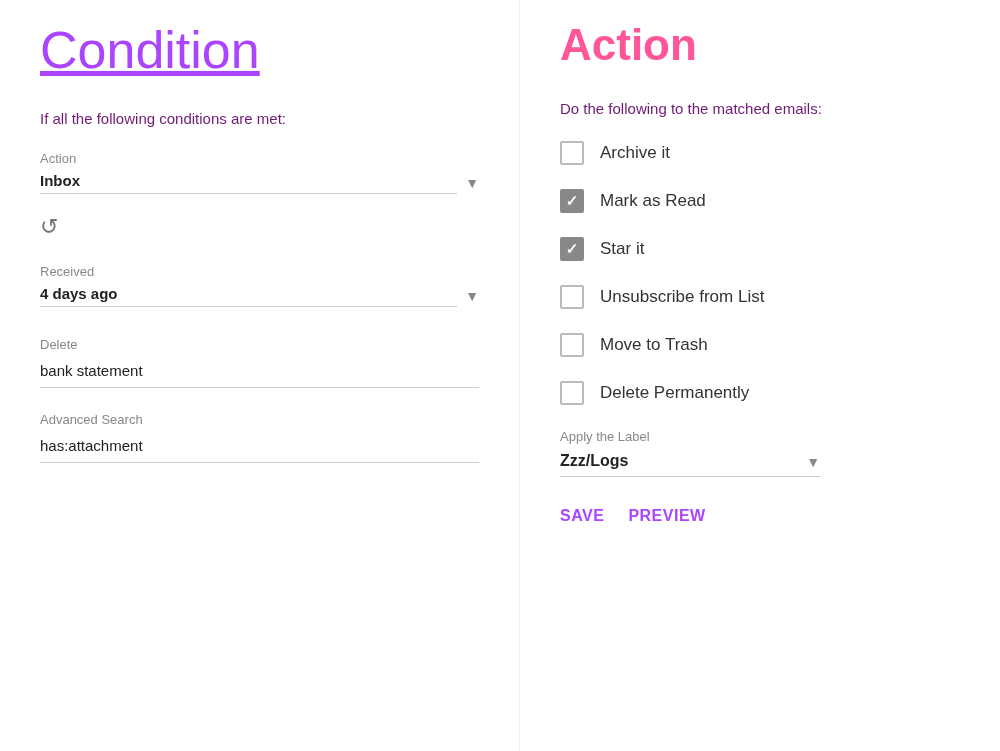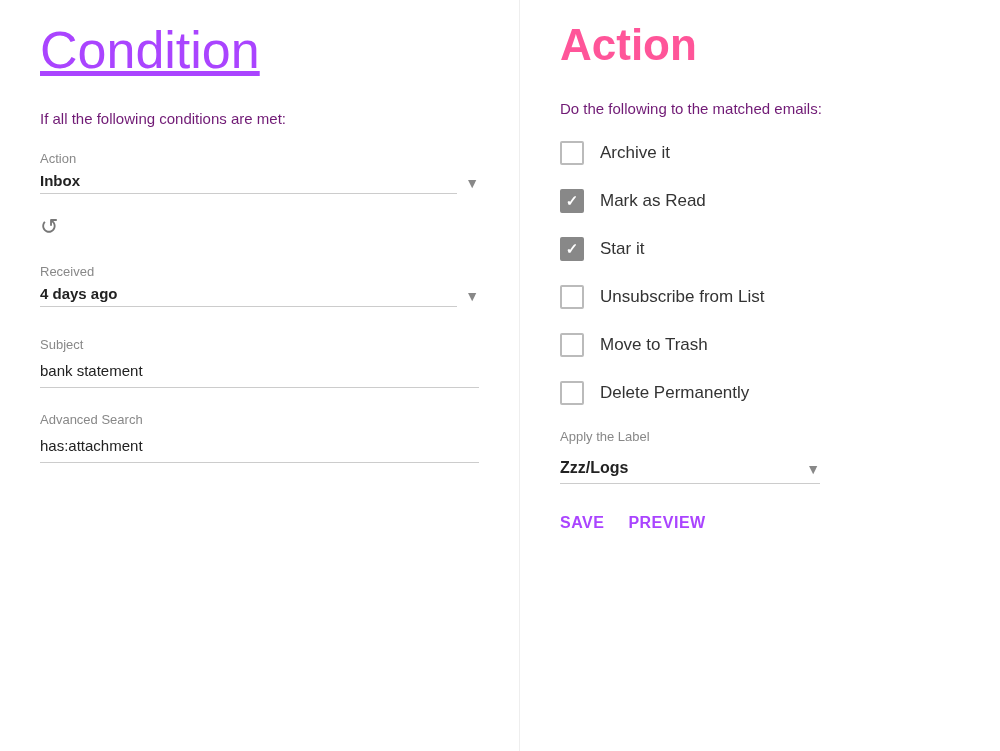--- a/index.html
+++ b/index.html
@@ -116,21 +116,21 @@
       font-size: 15px;
       font-weight: bold;
     }
     .checkbox-label {
       font-size: 17px;
       color: #333;
     }
     .apply-label-text {
       font-size: 13px;
       color: #888;
-      margin-bottom: 15px;
+      margin-bottom: 8px;
     }
     .label-dropdown-wrapper {
       display: flex;
       align-items: flex-end;
       border-bottom: 1px solid #ccc;
       padding-bottom: 6px;
       margin-bottom: 30px;
       width: 260px;
     }
     .label-dropdown-value {
@@ -194,21 +194,21 @@
     <div class="received-row">
       <div class="field-label">Received</div>
       <div class="dropdown-wrapper">
         <span class="dropdown-value">4 days ago</span>
         <span class="dropdown-arrow">▼</span>
       </div>
     </div>
 
 
     <div>
-      <div class="field-label">Subject</div>
+      <div class="field-label">Delete</div>
       <input type="text" class="text-input" value="bank statement" style="">
     </div>
 
     <div>
       <div class="field-label">Advanced Search</div>
       <input type="text" class="text-input" value="has:attachment" style="">
     </div>
   </div>
 
   <div class="action-panel">

